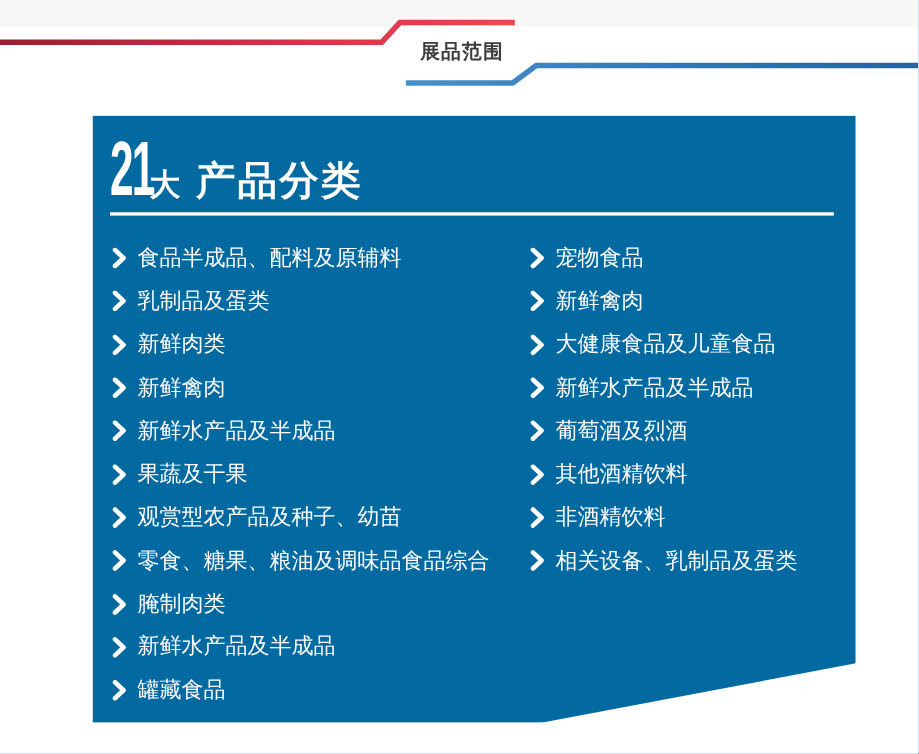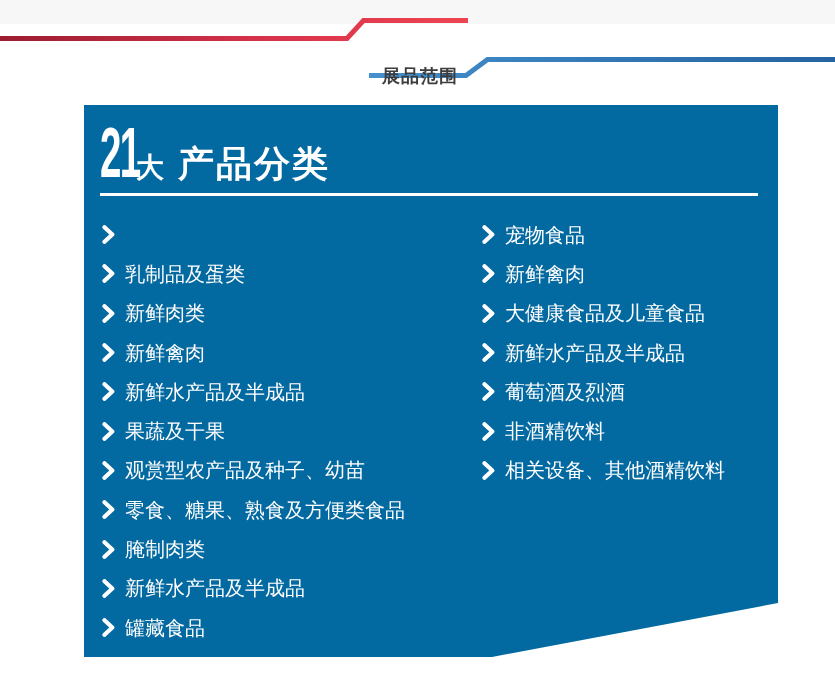--- a/index.html
+++ b/index.html
@@ -5,21 +5,21 @@
   html,body{margin:0;padding:0;background:#ffffff;}
   .stage{
     position:relative;width:835px;height:685px;overflow:hidden;background:#ffffff;
     font-family:"Liberation Sans","DejaVu Sans",sans-serif;
   }
   .top-strip{position:absolute;left:0;top:0;width:835px;height:24px;}
   .ribbon{position:absolute;left:0;top:0;width:835px;height:90px;display:block;}
   .section-title{
     position:absolute;left:366px;top:35px;width:108px;height:24px;
     text-align:center;font-size:18px;font-weight:bold;color:#3d3d3d;
-    letter-spacing:1px;line-height:24px;margin-top:29px;
+    letter-spacing:1px;line-height:24px;
   }
   .card{
     position:absolute;left:72px;top:105px;width:694px;height:552px;
     clip-path:polygon(0 0,100% 0,100% 498px,408px 100%,0 100%);
     color:#ffffff;
   }
   .card-header{
     position:absolute;left:16px;top:0;height:88px;
     display:flex;align-items:flex-end;padding-bottom:11px;box-sizing:border-box;
     white-space:nowrap;
@@ -78,20 +78,21 @@
 
     <div class="card-underline"></div>
 
     <div class="col col-left">
         <div class="row">
           <span class="chev">
             <svg width="13" height="19" viewBox="0 0 13 19" xmlns="http://www.w3.org/2000/svg">
               <path d="M2.5 2.2 L10.3 9.5 L2.5 16.8" fill="none" stroke="#ffffff" stroke-width="4.2" stroke-linecap="round" stroke-linejoin="round"></path>
             </svg>
           </span>
+          <span class="txt">食品半成品、配料及原辅料</span>
         </div>
         <div class="row">
           <span class="chev">
             <svg width="13" height="19" viewBox="0 0 13 19" xmlns="http://www.w3.org/2000/svg">
               <path d="M2.5 2.2 L10.3 9.5 L2.5 16.8" fill="none" stroke="#ffffff" stroke-width="4.2" stroke-linecap="round" stroke-linejoin="round"></path>
             </svg>
           </span>
           <span class="txt">乳制品及蛋类</span>
         </div>
         <div class="row">
@@ -133,21 +134,21 @@
             </svg>
           </span>
           <span class="txt">观赏型农产品及种子、幼苗</span>
         </div>
         <div class="row">
           <span class="chev">
             <svg width="13" height="19" viewBox="0 0 13 19" xmlns="http://www.w3.org/2000/svg">
               <path d="M2.5 2.2 L10.3 9.5 L2.5 16.8" fill="none" stroke="#ffffff" stroke-width="4.2" stroke-linecap="round" stroke-linejoin="round"></path>
             </svg>
           </span>
-          <span class="txt">零食、糖果、熟食及方便类食品</span>
+          <span class="txt">零食、糖果、粮油及调味品食品综合</span>
         </div>
         <div class="row">
           <span class="chev">
             <svg width="13" height="19" viewBox="0 0 13 19" xmlns="http://www.w3.org/2000/svg">
               <path d="M2.5 2.2 L10.3 9.5 L2.5 16.8" fill="none" stroke="#ffffff" stroke-width="4.2" stroke-linecap="round" stroke-linejoin="round"></path>
             </svg>
           </span>
           <span class="txt">腌制肉类</span>
         </div>
         <div class="row">
@@ -207,27 +208,35 @@
             </svg>
           </span>
           <span class="txt">葡萄酒及烈酒</span>
         </div>
         <div class="row">
           <span class="chev">
             <svg width="13" height="19" viewBox="0 0 13 19" xmlns="http://www.w3.org/2000/svg">
               <path d="M2.5 2.2 L10.3 9.5 L2.5 16.8" fill="none" stroke="#ffffff" stroke-width="4.2" stroke-linecap="round" stroke-linejoin="round"></path>
             </svg>
           </span>
+          <span class="txt">其他酒精饮料</span>
+        </div>
+        <div class="row">
+          <span class="chev">
+            <svg width="13" height="19" viewBox="0 0 13 19" xmlns="http://www.w3.org/2000/svg">
+              <path d="M2.5 2.2 L10.3 9.5 L2.5 16.8" fill="none" stroke="#ffffff" stroke-width="4.2" stroke-linecap="round" stroke-linejoin="round"></path>
+            </svg>
+          </span>
           <span class="txt">非酒精饮料</span>
         </div>
         <div class="row">
           <span class="chev">
             <svg width="13" height="19" viewBox="0 0 13 19" xmlns="http://www.w3.org/2000/svg">
               <path d="M2.5 2.2 L10.3 9.5 L2.5 16.8" fill="none" stroke="#ffffff" stroke-width="4.2" stroke-linecap="round" stroke-linejoin="round"></path>
             </svg>
           </span>
-          <span class="txt">相关设备、其他酒精饮料</span>
+          <span class="txt">相关设备、乳制品及蛋类</span>
         </div>
       </div>
 
   </div>
 
 </div>
 
 </body></html>

